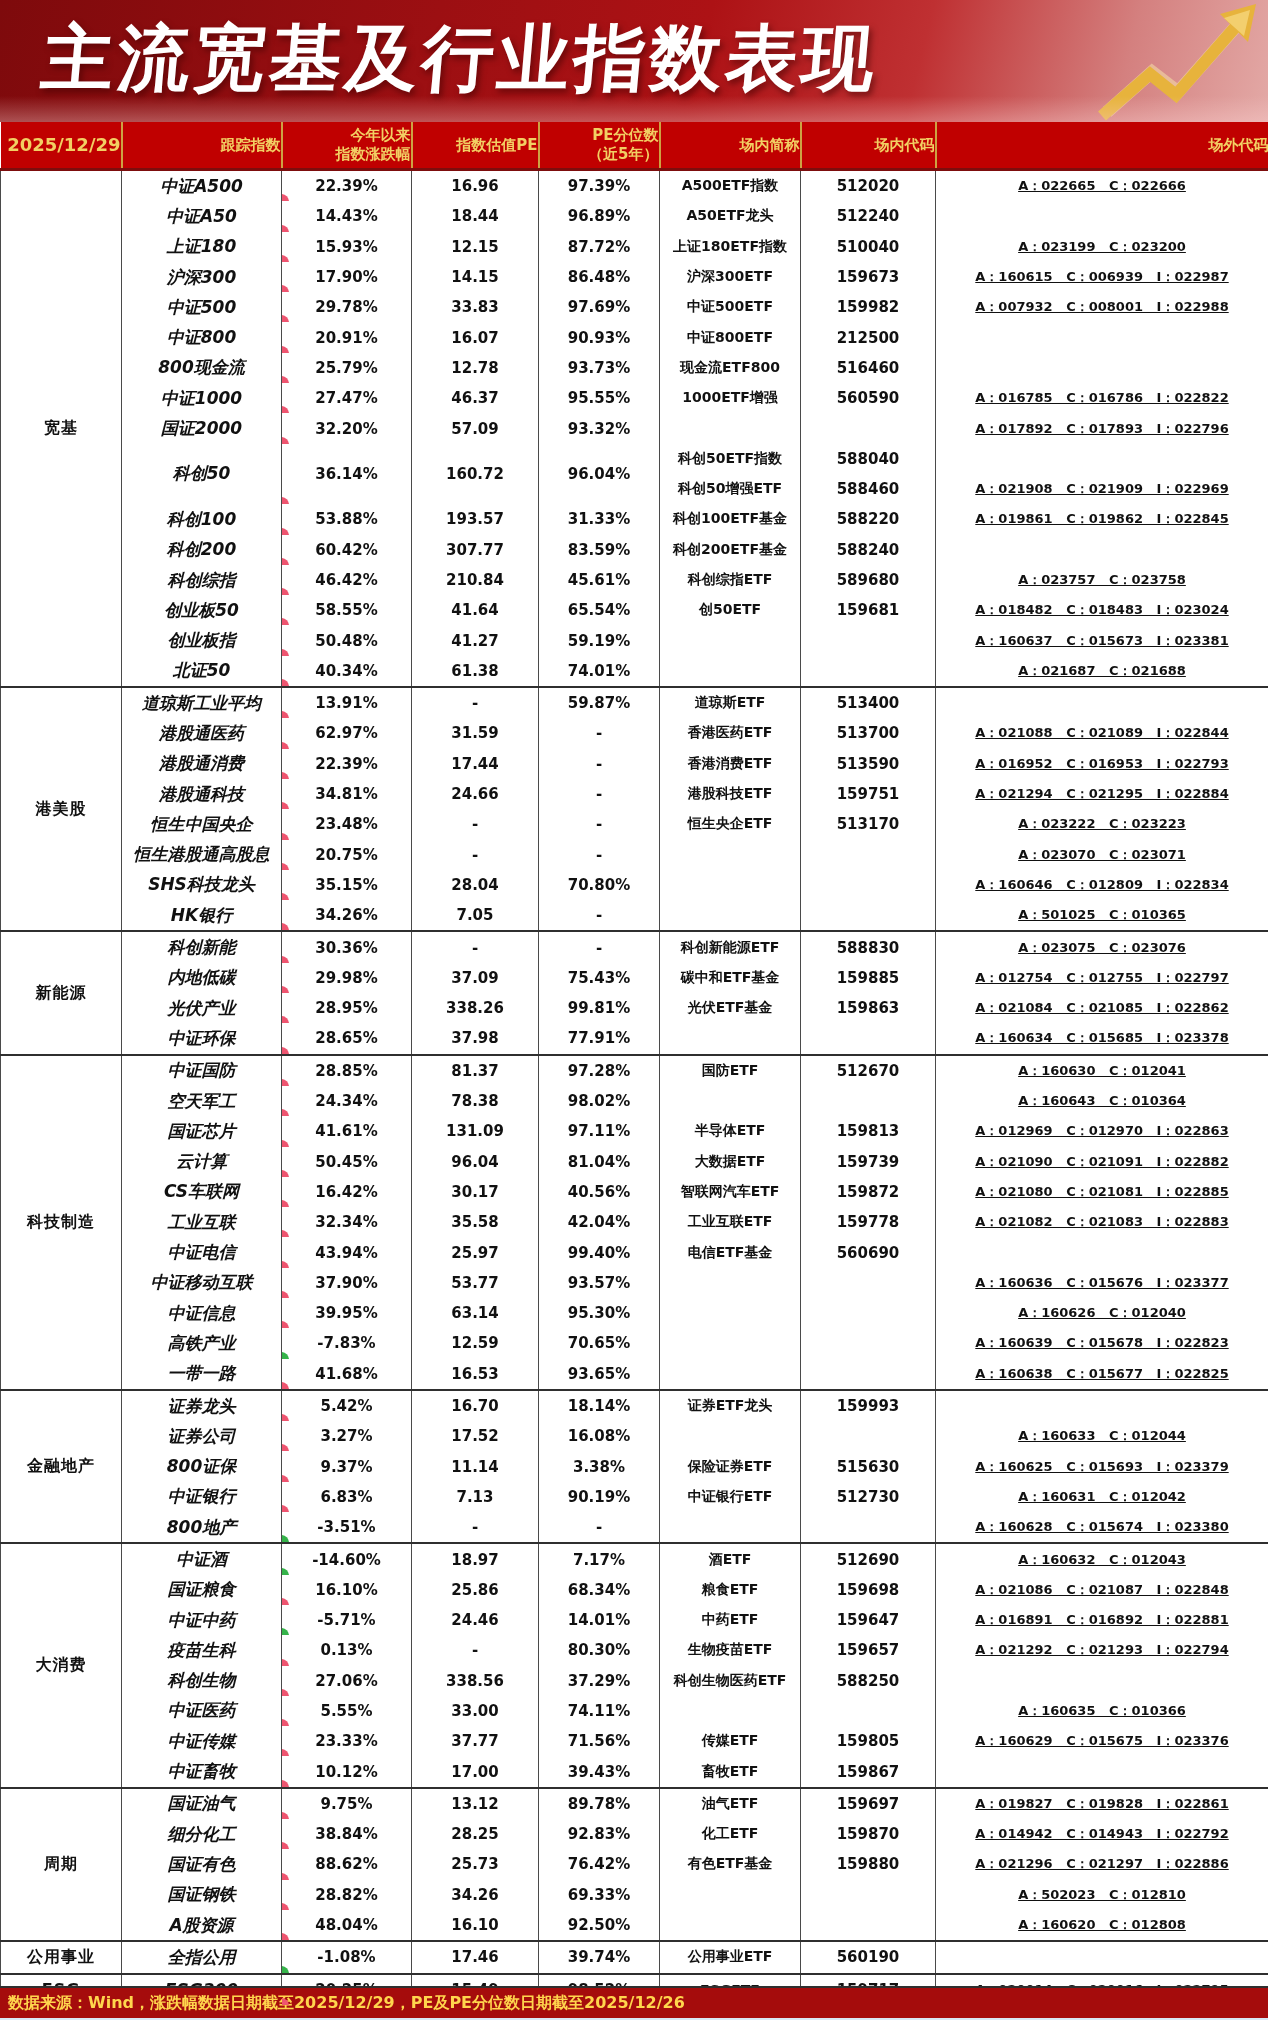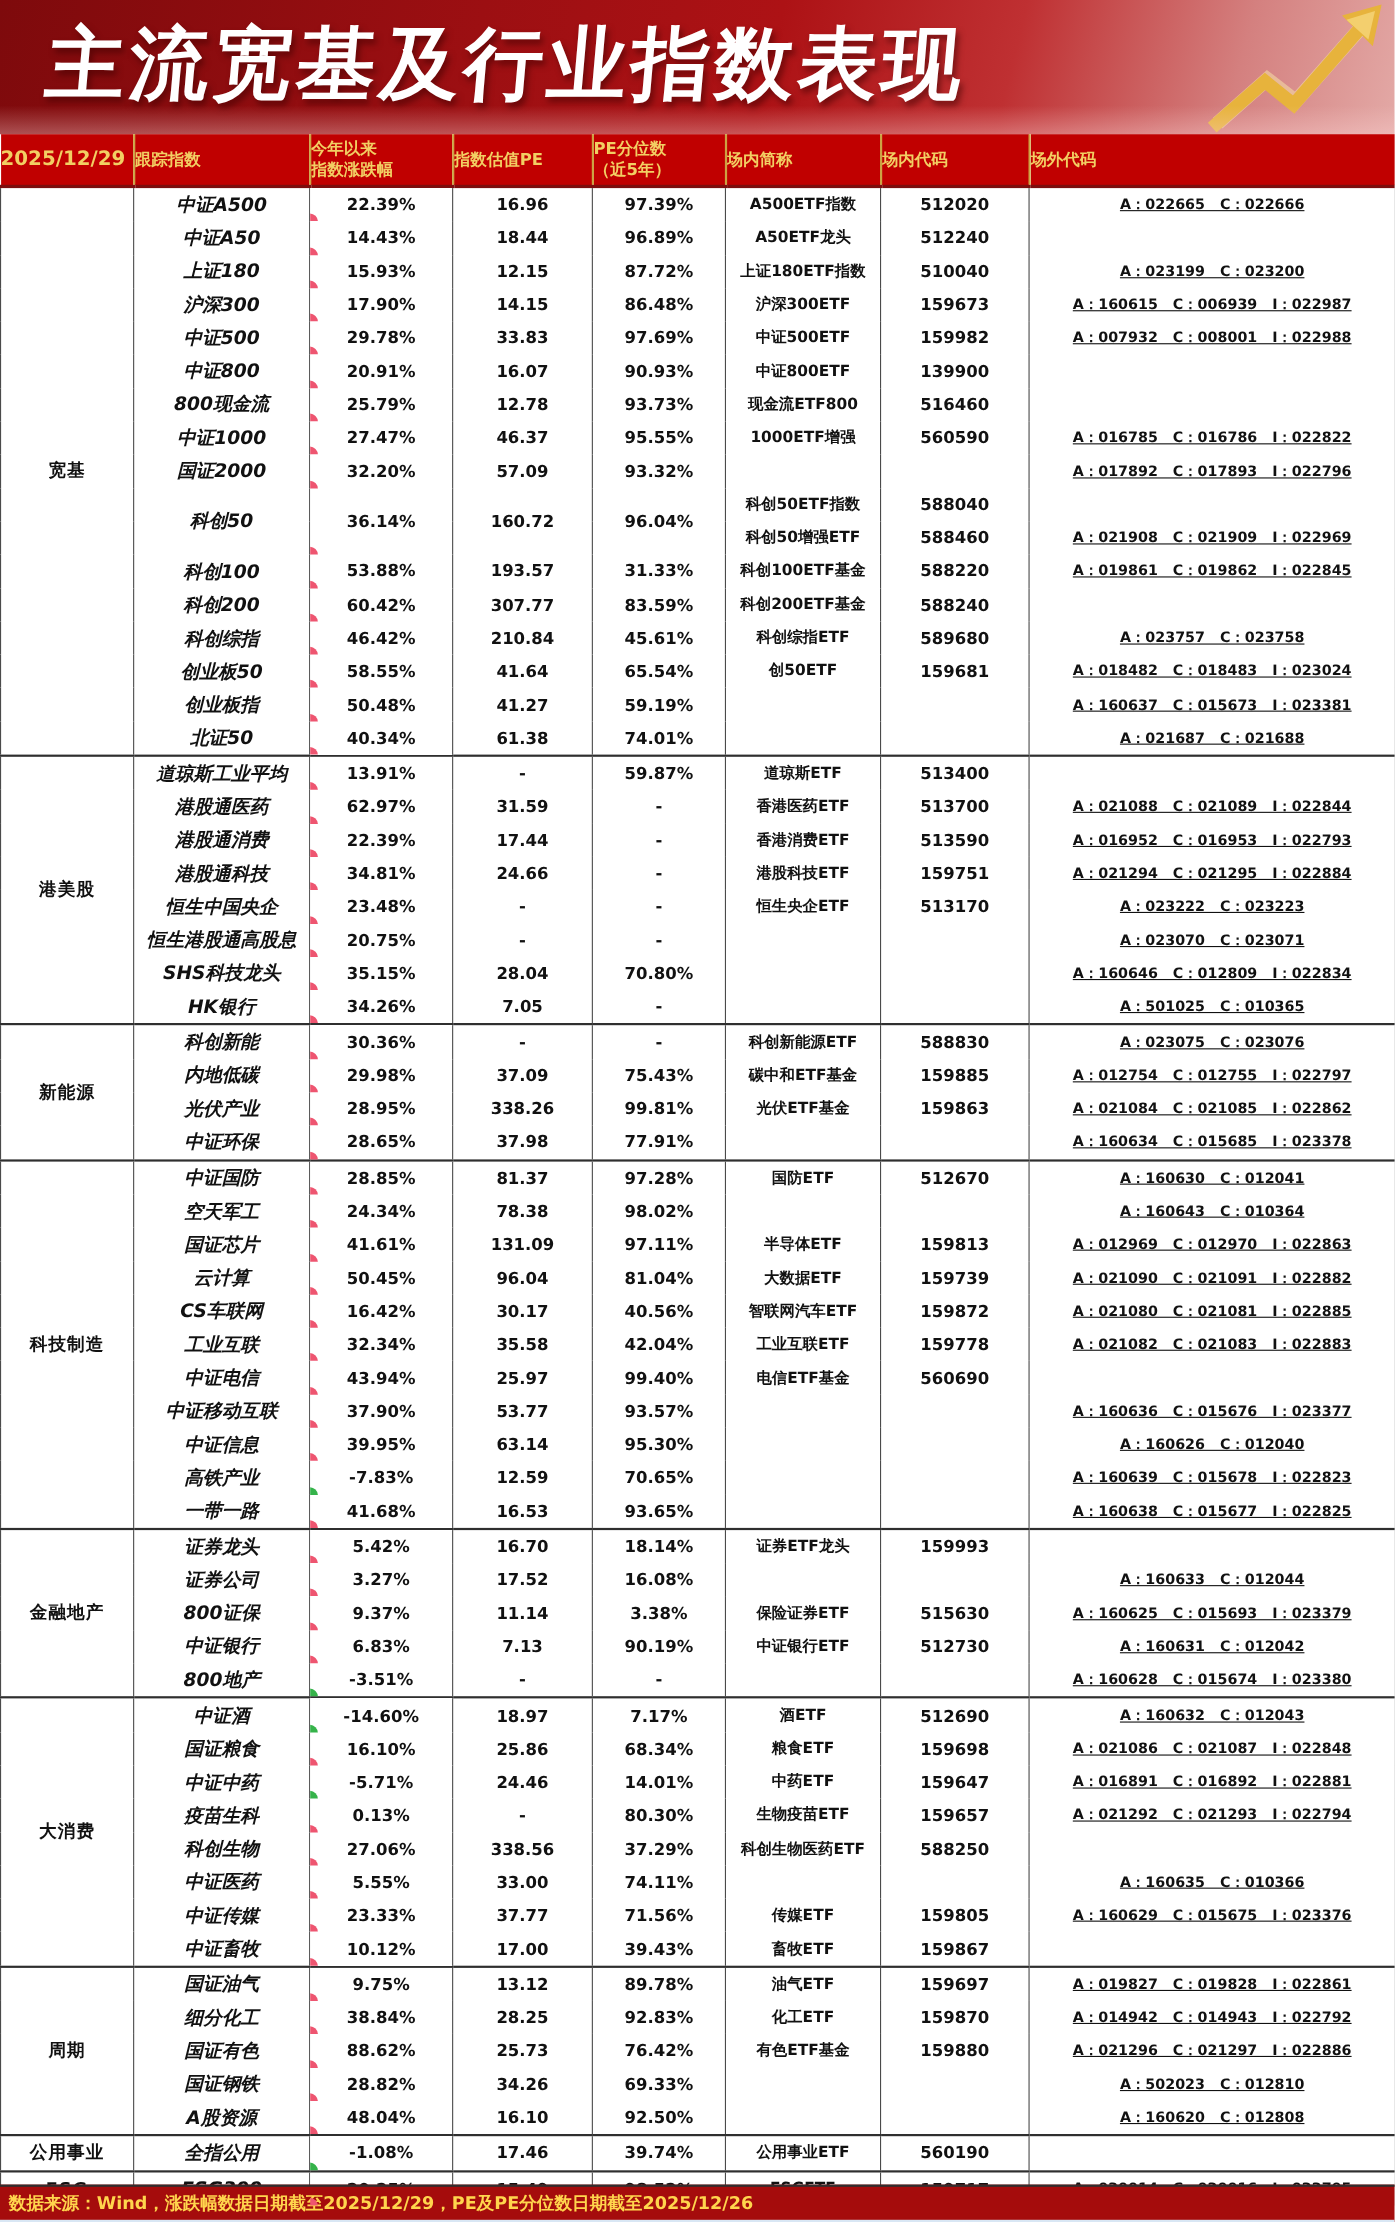--- a/index.html
+++ b/index.html
@@ -14,21 +14,21 @@
     background:linear-gradient(180deg,rgba(255,255,255,0) 0%,rgba(255,214,214,.35) 100%);}
   #page-title{position:absolute;left:42px;top:8px;font-size:72px;line-height:100px;font-weight:bold;
     color:#ffffff;letter-spacing:4px;transform:skewX(-5deg);
     text-shadow:3px 4px 6px rgba(60,0,0,.55);white-space:nowrap;}
   #arrow-wrap{position:absolute;right:6px;top:0;width:250px;height:122px;}
 
   
   #tbl{position:absolute;left:0;top:122px;width:1268px;border-collapse:collapse;table-layout:fixed;}
   #tbl th,#tbl td{padding:0;margin:0;overflow:hidden;}
   #tbl th{height:46px;background:var(--red);color:var(--gold);font-size:15px;font-weight:bold;
-    text-align:left;vertical-align:middle;border-left:2px solid #cda243;border-bottom:3px solid #7d0d0d;
+    text-align:right;vertical-align:middle;border-left:2px solid #cda243;border-bottom:3px solid #7d0d0d;
     white-space:pre-line;line-height:1.25;}
   #tbl th:first-child{border-left:none;font-size:18px;}
   #tbl td{height:30.3px;text-align:center;vertical-align:middle;color:#111;
     border-left:1px solid #4a4a4a;font-weight:bold;background:#fff;}
   #tbl tr td:last-child{border-right:1px solid #4a4a4a;text-decoration:underline;}
   #tbl tr.sec-start td{border-top:2px solid #2f2f2f;}
   #tbl tr:first-child td{border-top:none;}
   td.group{color:var(--red);font-size:16px;letter-spacing:1px;}
   td.idx{font-size:17px;font-style:italic;}
   td.chg{position:relative;font-size:15px;background:var(--pink);color:var(--red);}
@@ -135,21 +135,21 @@
           <td class="abbr">中证500ETF</td>
           <td class="code">159982</td>
           <td class="otc">A：007932   C：008001   I：022988</td>
         </tr>
         <tr>
           <td class="idx">中证800</td>
           <td class="chg"><i class="dot"></i><span>20.91%</span></td>
           <td class="pe">16.07</td>
           <td class="pct">90.93%</td>
           <td class="abbr">中证800ETF</td>
-          <td class="code">139900</td>
+          <td class="code">212500</td>
           <td class="otc"></td>
         </tr>
         <tr>
           <td class="idx">800现金流</td>
           <td class="chg"><i class="dot"></i><span>25.79%</span></td>
           <td class="pe">12.78</td>
           <td class="pct">93.73%</td>
           <td class="abbr">现金流ETF800</td>
           <td class="code">516460</td>
           <td class="otc"></td>

